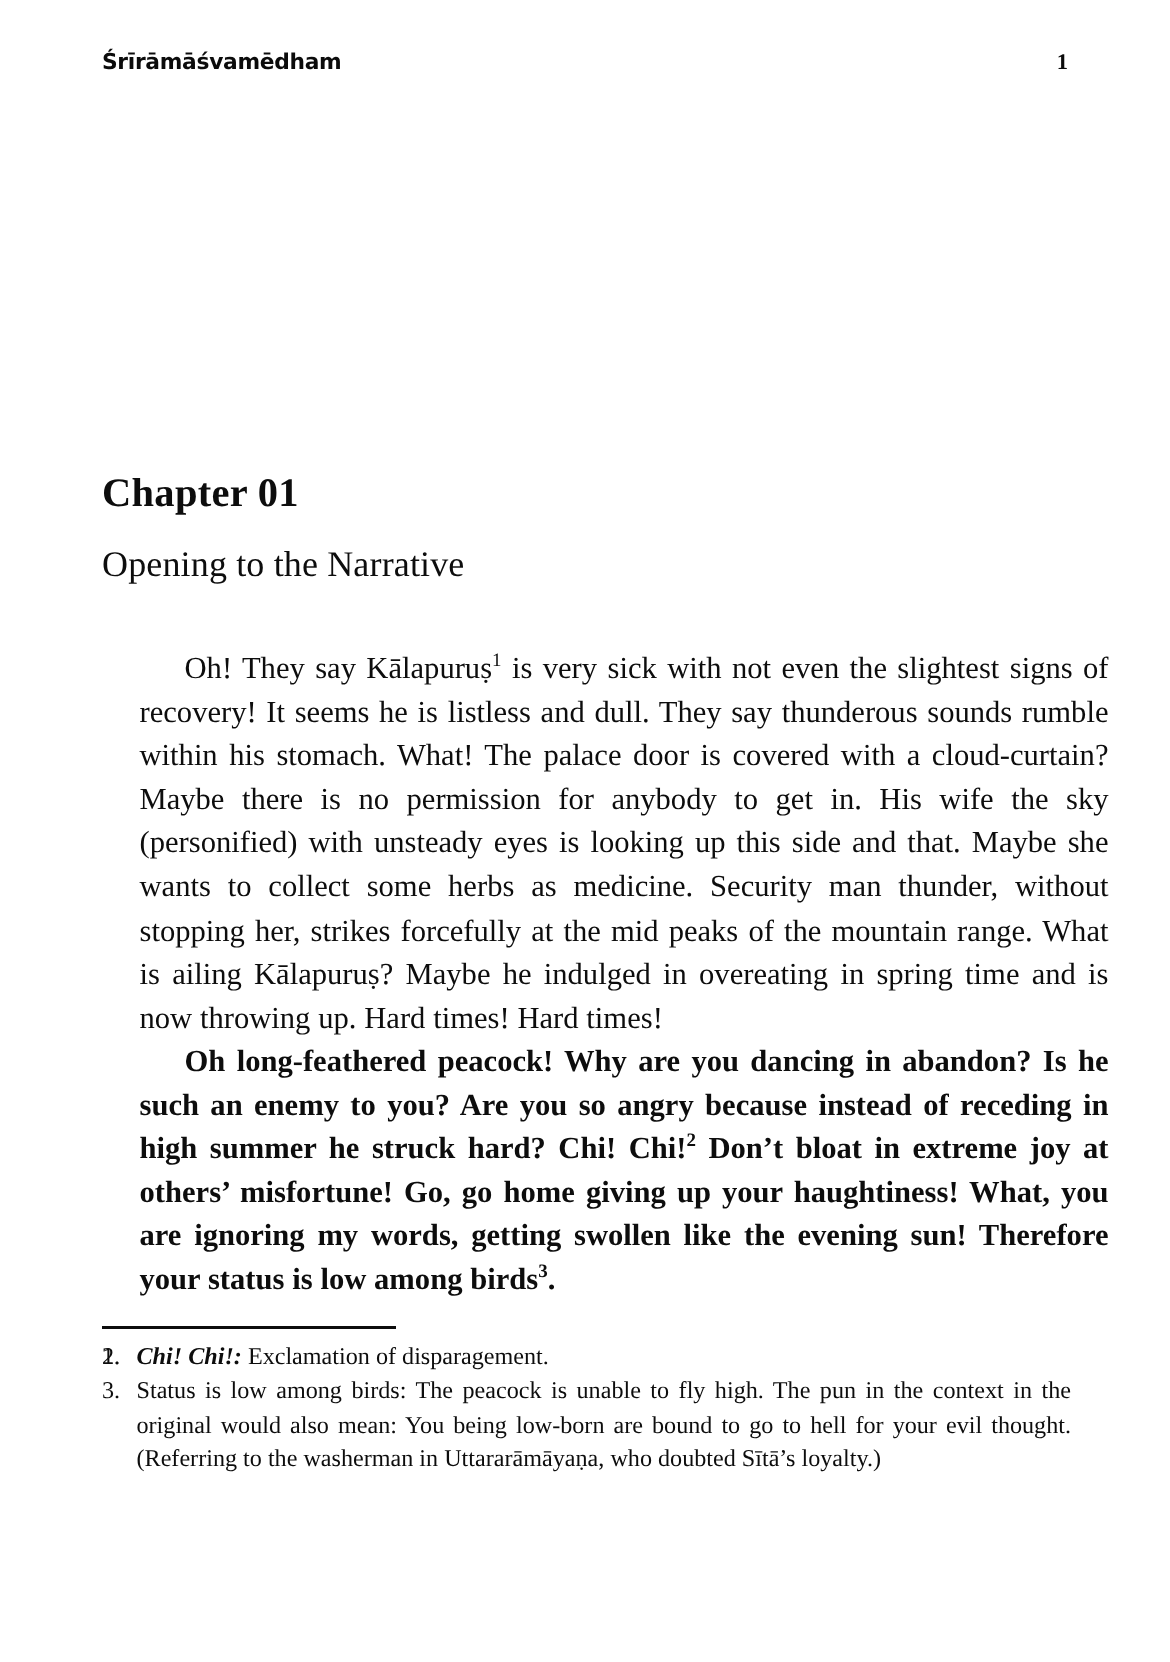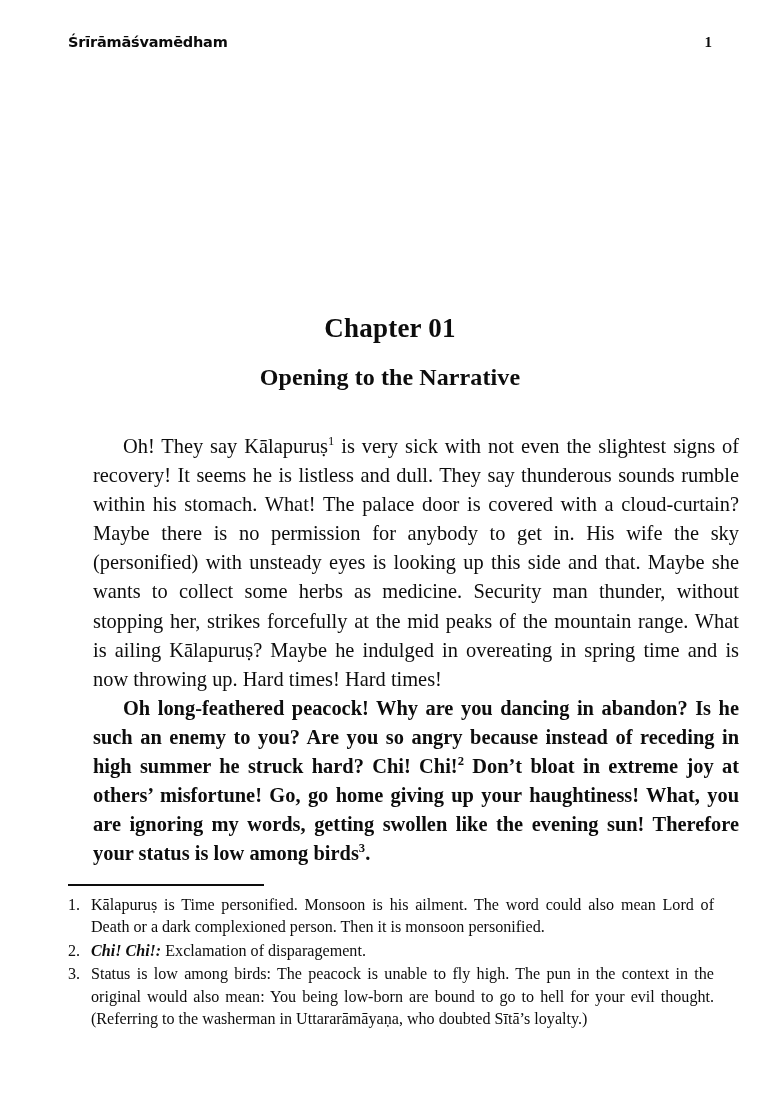--- a/index.html
+++ b/index.html
@@ -48,31 +48,30 @@
     font-size: 15px;
     color: #0b0b0b;
   }
 
   
   .chapter-block {
     position: absolute;
     top: 313px;
     left: 68px;
     width: 644px;
-    text-align: center;
   }
   .chapter-number {
     font-size: 27px;
     font-weight: bold;
     line-height: 1.15;
     letter-spacing: 0.2px;
   }
   .chapter-title {
     font-size: 24px;
-    font-weight: bold;
+    font-weight: normal;
     line-height: 1.15;
     letter-spacing: 0.1px;
     margin-top: 20px;
   }
 
   
   .body-text {
     position: absolute;
     top: 432px;
     left: 68px;
@@ -157,21 +156,21 @@
     <p class="para"><span>Oh!  They say Kālapuruṣ</span><sup>1</sup><span> is very sick with not even the slightest signs of recovery! It seems he is listless and dull. They say thunderous sounds rumble within his stomach. What! The palace door is covered with a cloud-curtain?  Maybe there is no permission for anybody to get in.  His wife the sky (personified) with unsteady eyes is looking up this side and that. Maybe she wants to collect some herbs as medicine. Security man thunder, without stopping her, strikes forcefully at the mid peaks of the mountain range. What is ailing Kālapuruṣ? Maybe he indulged in overeating in spring time and is now throwing up. Hard times! Hard times!</span></p>
 
     <p class="para"><span>Oh long-feathered peacock! Why are you dancing in abandon? Is he such an enemy to you? Are you so angry because instead of receding in high summer he struck hard?  Chi! Chi!</span><sup>2</sup><span> Don’t bloat in extreme joy at others’ misfortune! Go, go home giving up your haughtiness! What, you are ignoring my words, getting swollen like the evening sun! Therefore your status is low among birds</span><sup>3</sup><span>.</span></p>
 
   </div>
 
   <div class="footnotes">
 
     <div class="footnote-rule"></div>
 
-    <p class="footnote"><span class="footnote-marker">1.</span><span>Kālapuruṣ is Time personified. Monsoon is his ailment. The word could also mean Lord of Death or a dark complexioned person. Then it is monsoon personified.</span></p>
+    <p class="footnote"><span class="footnote-marker">1.</span></p>
 
     <p class="footnote"><span class="footnote-marker">2.</span><em>Chi! Chi!:</em><span> Exclamation of disparagement.</span></p>
 
     <p class="footnote"><span class="footnote-marker">3.</span><span>Status is low among birds: The peacock is unable to fly high. The pun in the context in the original would also mean: You being low-born are bound to go to hell for your evil thought. (Referring to the washerman in Uttararāmāyaṇa, who doubted Sītā’s loyalty.)</span></p>
 
   </div>
 
 </div>
 
 </body></html>

